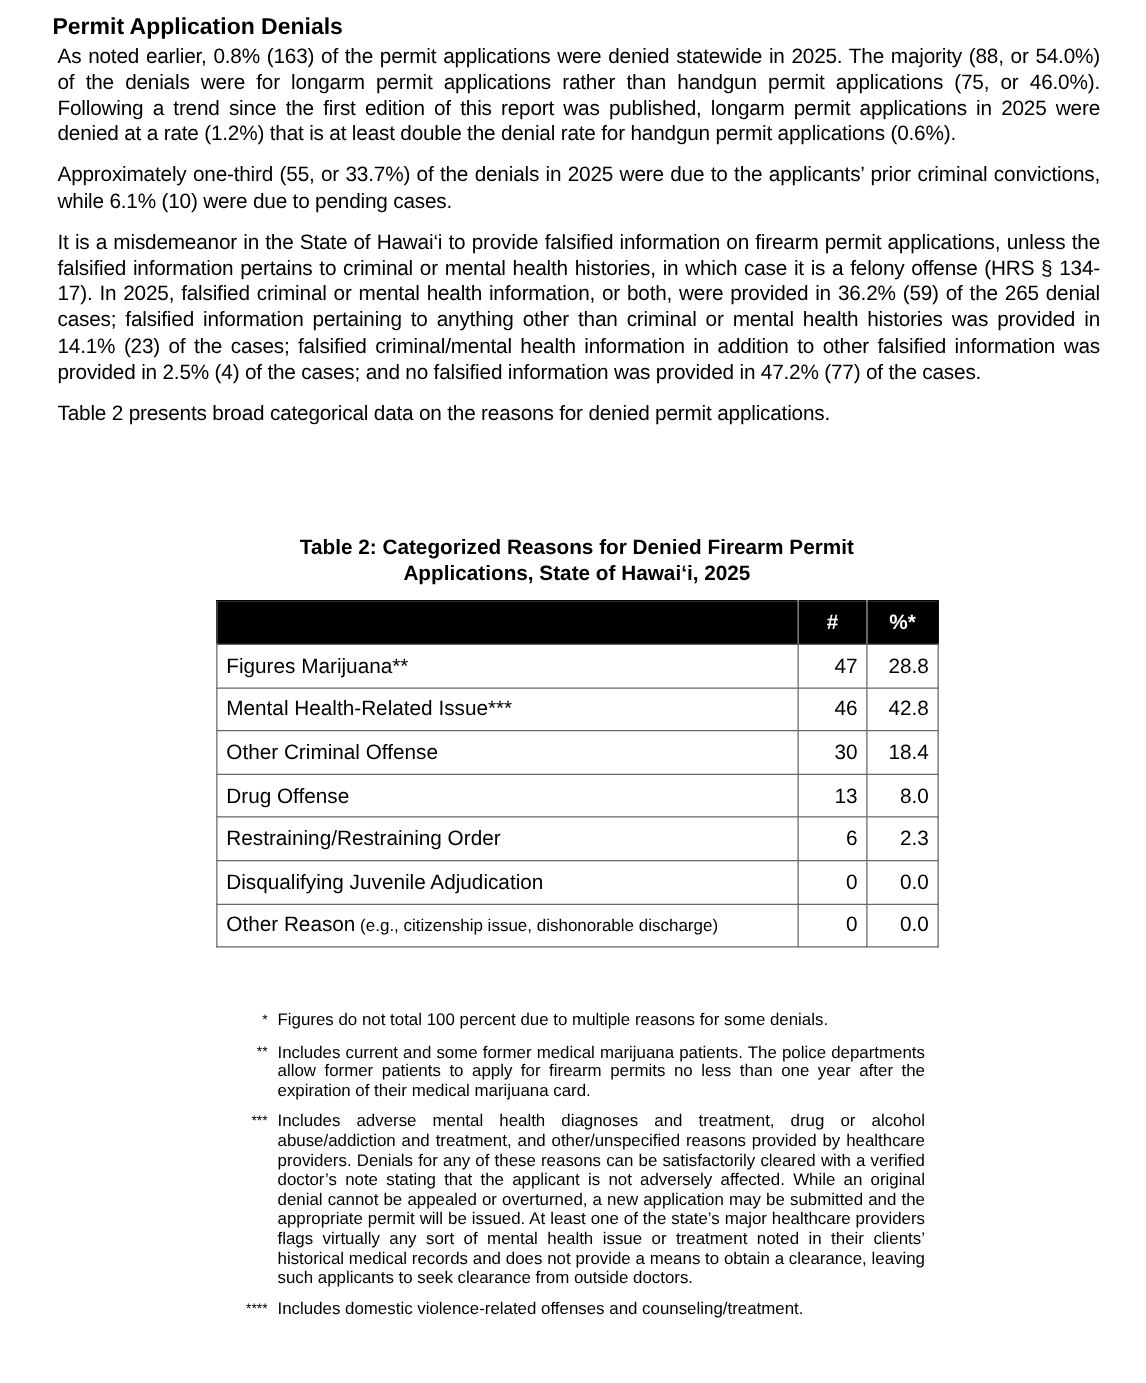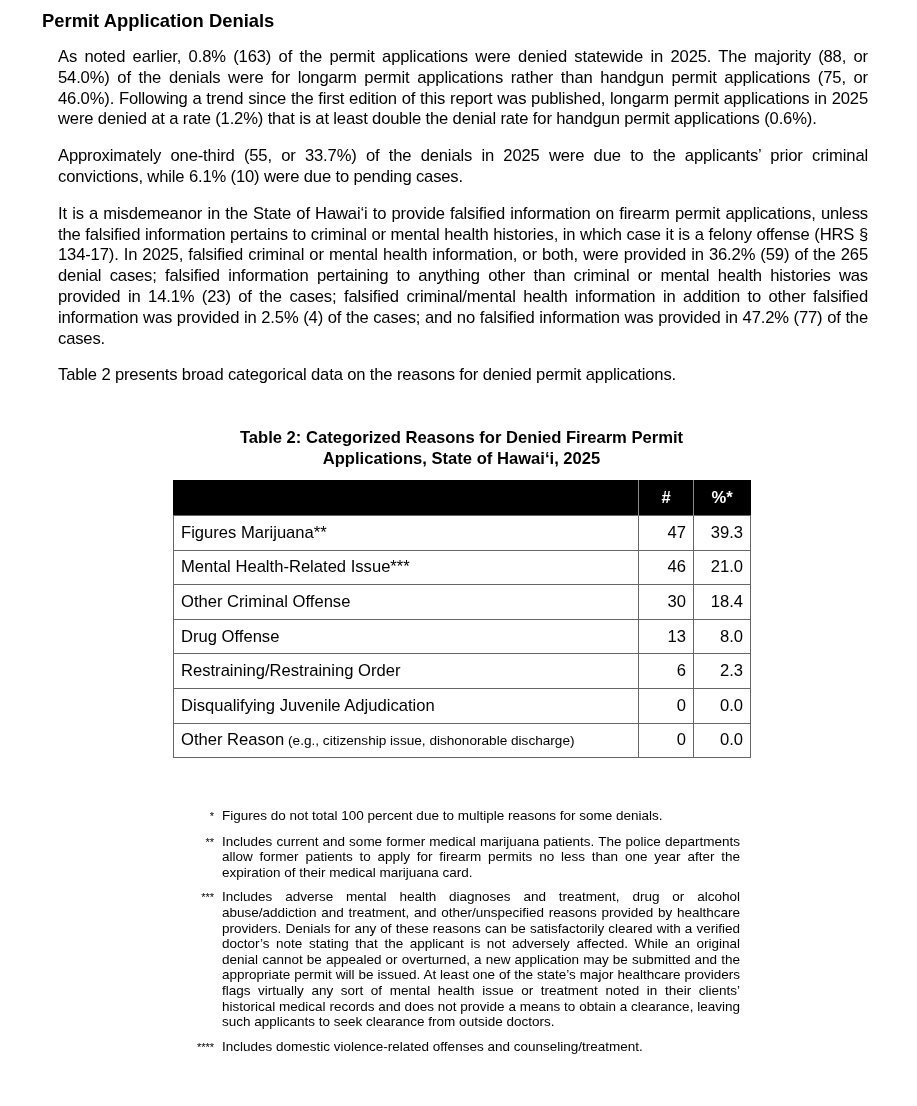--- a/index.html
+++ b/index.html
@@ -1,20 +1,20 @@
 <!DOCTYPE html>
 <html><head>
 <meta charset="utf-8">
 <style>
   html, body { margin: 0; padding: 0; background: #ffffff; }
   body { width: 917px; height: 1106px; position: relative; overflow: hidden;
          font-family: "Liberation Sans", sans-serif; color: #000; }
   .page { position: absolute; left: 42px; top: 10px; width: 842px; }
   h2.sec { font-size: 18.4px; font-weight: bold; margin: 0; line-height: 21px; }
-  p.body { font-size: 16.6px; line-height: 20.8px; margin: 16px; text-align: justify; letter-spacing: -0.15px; }
+  p.body { font-size: 16.6px; line-height: 20.8px; margin: 4px; text-align: justify; letter-spacing: -0.15px; }
   p.gap { margin-top: 12px; }
   .tbl-title { position: absolute; left: 173px; width: 577px; top: 428px; text-align: center;
                font-weight: bold; font-size: 16.6px; line-height: 20.5px; }
   table.t2 { position: absolute; left: 173px; top: 480px; width: 578px; border-collapse: collapse;
              font-size: 16.6px; }
   table.t2 th { background: #000; color: #fff; height: 34px; font-weight: bold; text-align: center;
                 border-left: 1px solid #8a8a8a; padding: 0; }
   table.t2 th:first-child { border-left: none; }
   table.t2 td { height: 33.6px; border: 1px solid #666; padding: 0 7px; white-space: nowrap; }
   table.t2 td.num { text-align: right; width: 40px; }
@@ -47,26 +47,26 @@
     <tr class="head-row">
       <th></th>
       <th style="width:54px">#</th>
       <th style="width:56px">%*</th>
     </tr>
   </thead>
   <tbody>
     <tr>
       <td><span>Figures Marijuana**</span></td>
       <td class="num">47</td>
-      <td class="pct">39.3</td>
+      <td class="pct">28.8</td>
     </tr>
     <tr>
       <td><span>Mental Health-Related Issue***</span></td>
       <td class="num">46</td>
-      <td class="pct">21.0</td>
+      <td class="pct">42.8</td>
     </tr>
     <tr>
       <td><span>Other Criminal Offense</span></td>
       <td class="num">30</td>
       <td class="pct">18.4</td>
     </tr>
     <tr>
       <td><span>Drug Offense</span></td>
       <td class="num">13</td>
       <td class="pct">8.0</td>

